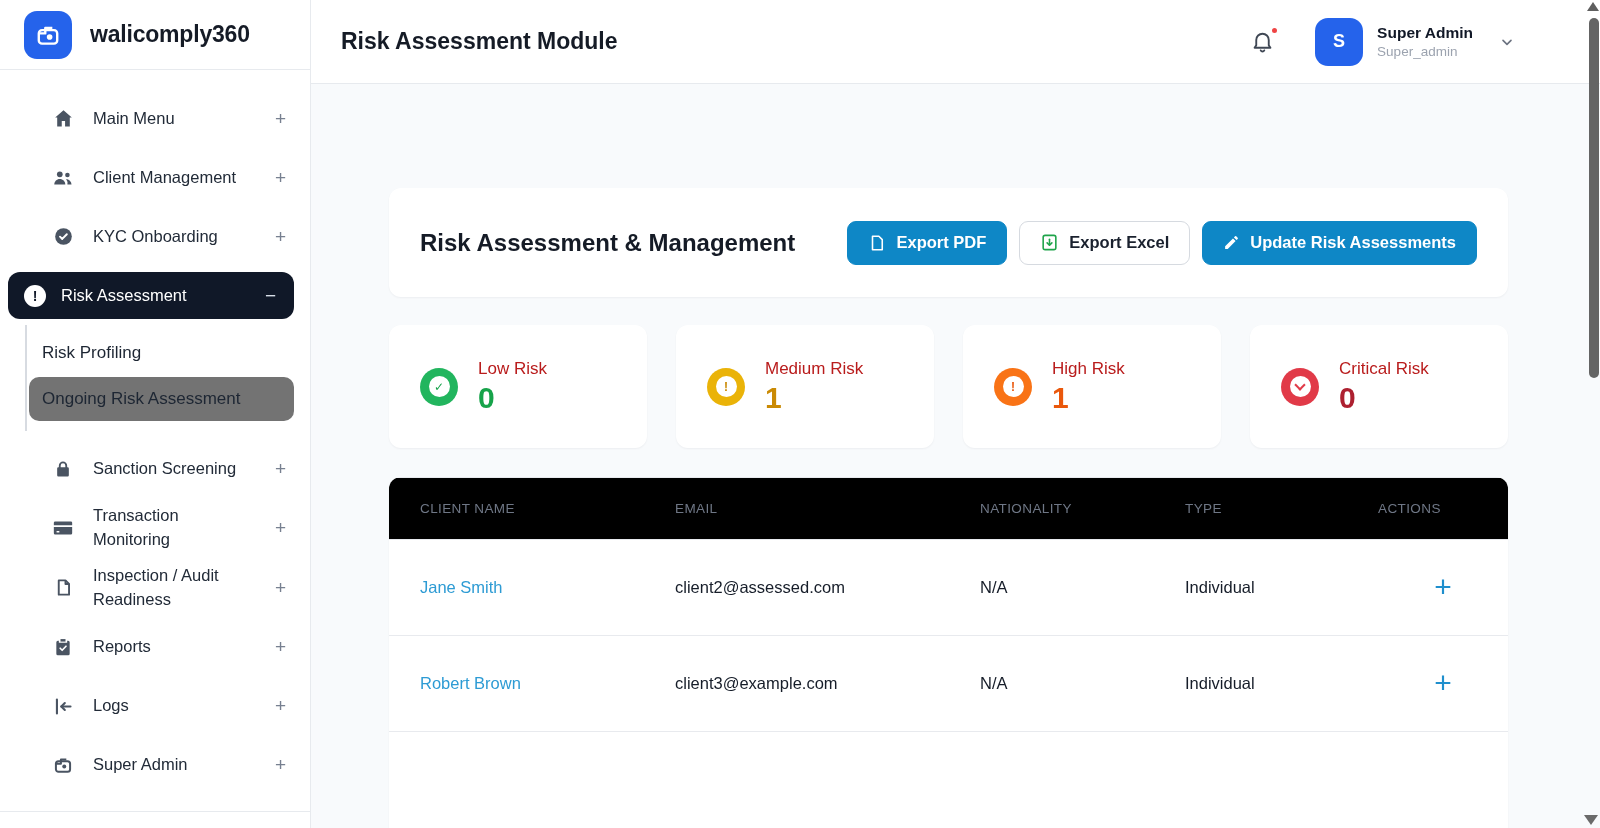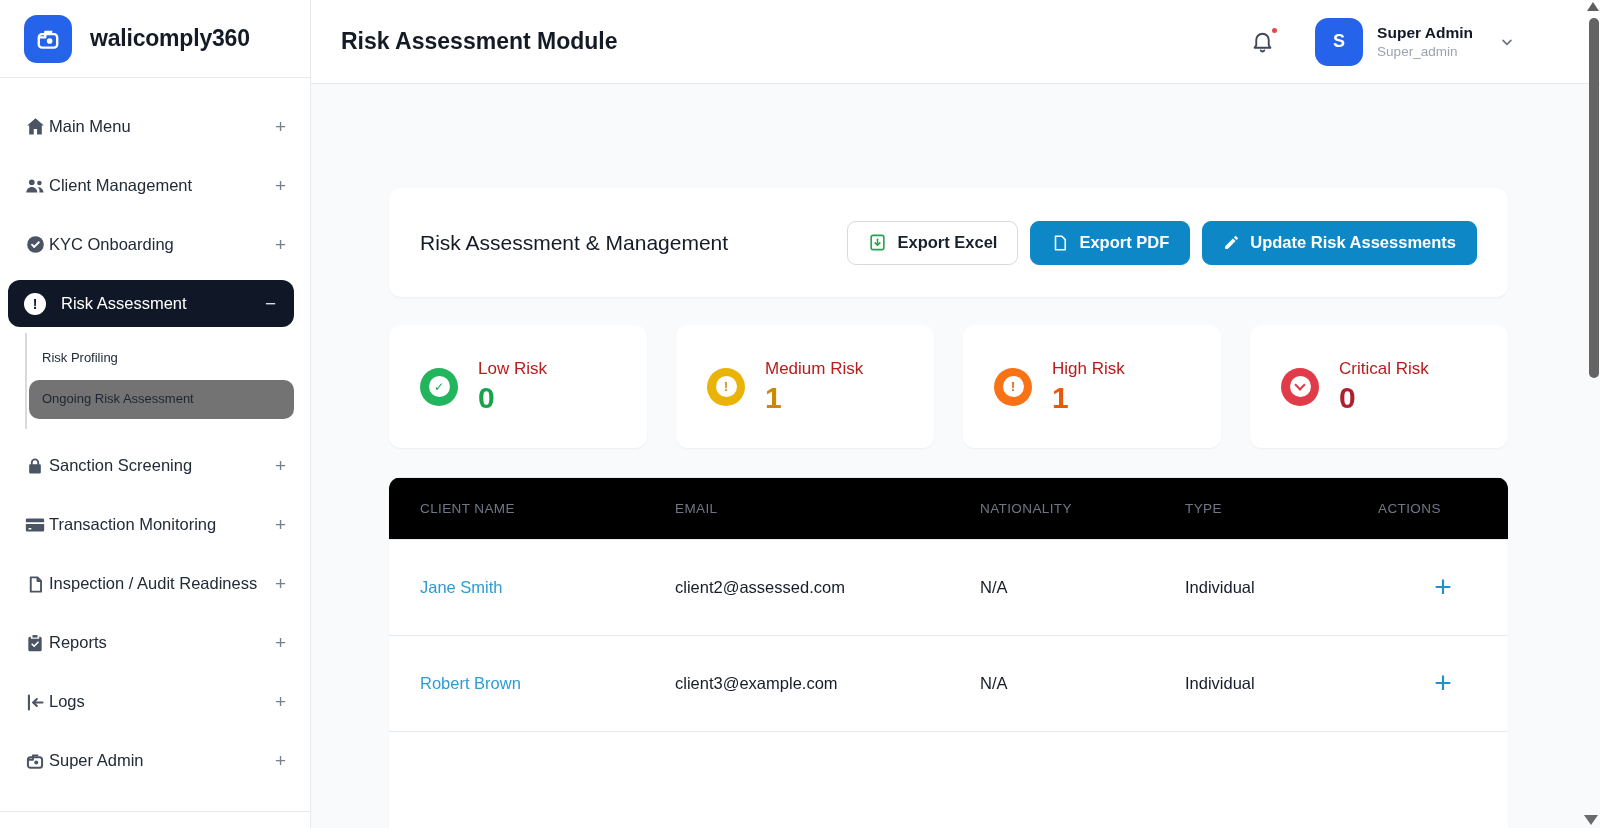--- a/index.html
+++ b/index.html
@@ -15,34 +15,34 @@
   
   .sidebar {
     width: 311px; flex: none; background: #ffffff;
     border-right: 1px solid #e7eaee; position: relative; z-index: 2;
   }
   .sidebar::after {
     content: ""; position: absolute; left: 0; right: 0; bottom: 16px;
     border-top: 1px solid #e7eaee;
   }
   .logo-row {
-    height: 78px; display: flex; align-items: center;
+    height: 70px; display: flex; align-items: center;
     padding: 0 24px; gap: 18px; border-bottom: 1px solid #e7eaee;
   }
   .logo-badge {
     width: 48px; height: 48px; border-radius: 13px; background: #2563eb;
     display: flex; align-items: center; justify-content: center; color: #fff; flex: none;
   }
   .brand-name { font-size: 23px; font-weight: 800; color: #151b26; letter-spacing: -0.2px; }
 
   .nav { list-style: none; padding: 19px 0 0; }
   .nav-item {
     min-height: 59px; display: flex; align-items: center;
-    padding: 6px 24px; gap: 3px; cursor: pointer;
-    font-size: 16.5px; font-weight: 500; color: #222b38;
+    padding: 6px 24px; gap: 19px; cursor: pointer;
+    font-size: 16.5px; font-weight: 500; color: #222b38; margin-left: 28px;
   }
   .nav-icon { width: 22px; height: 22px; flex: none; color: #4a5462; display: flex; align-items: center; justify-content: center; }
   .nav-label { flex: 1; line-height: 1.45; }
   .nav-toggle { color: #778090; font-size: 19px; font-weight: 400; flex: none; }
 
   .nav-item.active {
     background: #101828; color: #ffffff; border-radius: 12px;
     margin: 6px 16px 6px 8px; min-height: 47px; padding: 0 18px 0 16px; gap: 15px;
   }
   .nav-item.active .nav-toggle { color: #d8dee8; }
@@ -50,21 +50,21 @@
     width: 22px; height: 22px; background: #ffffff; border-radius: 50%;
     color: #101828; font-weight: 800; font-size: 14px;
     display: flex; align-items: center; justify-content: center; flex: none;
   }
 
   .submenu {
     margin: 2px 16px 8px 25px; border-left: 2px solid #d7dbe1;
     padding: 4px 0 8px 2px; list-style: none;
   }
   .sub-item {
-    font-size: 13px; color: #1d2633; padding: 11px 13px; margin: 2px 0;
+    font-size: 17px; color: #1d2633; padding: 11px 13px; margin: 2px 0;
     border-radius: 10px; cursor: pointer; line-height: 1.3;
   }
   .sub-item.selected { background: #737373; font-weight: 500; }
 
   
   .main { flex: 1; min-width: 0; display: flex; flex-direction: column; }
   .topbar {
     height: 84px; flex: none; background: #fff; border-bottom: 1px solid #e7eaee;
     display: flex; align-items: center; padding: 0 85px 0 30px;
   }
@@ -85,21 +85,21 @@
   .chevron { margin-left: 26px; color: #6b7280; display: flex; }
 
   .content { flex: 1; background: #f8fafc; padding: 104px 92px 0 78px; overflow: hidden; }
 
   
   .card { background: #fff; border-radius: 12px; box-shadow: 0 1px 2px rgba(16,24,40,.05); }
   .toolbar-card {
     height: 109px; display: flex; align-items: center; justify-content: space-between;
     padding: 0 31px;
   }
-  .section-title { font-size: 21px; font-weight: 400; color: #151b26; }
+  .section-title { font-size: 24px; font-weight: 700; color: #151b26; }
   .btn-group { display: flex; align-items: center; gap: 12px; }
   .btn {
     height: 44px; border-radius: 9px; font-size: 16.5px; font-weight: 600;
     display: inline-flex; align-items: center; gap: 10px; padding: 0 20px;
     cursor: pointer; font-family: inherit;
   }
   .btn-outline { background: #fff; border: 1px solid #d6dae0; color: #1a212e; }
   .btn-blue { background: #0e87c6; border: 1px solid #0e87c6; color: #fff; }
 
   
@@ -309,33 +309,33 @@
             </svg>
         </span>
       </div>
     </header>
 
     <div class="content">
 
       <section class="card toolbar-card">
         <h2 class="section-title">Risk Assessment &amp; Management</h2>
         <div class="btn-group">
+          <button class="btn btn-blue">
+            <svg width="18" height="18" viewBox="0 0 24 24" fill="none" stroke="#ffffff" stroke-width="2.1" stroke-linejoin="round">
+                <path d="M6 3h8.5L19 7.5V21H6z"></path>
+              </svg>
+            <span>Export PDF</span>
+          </button>
           <button class="btn btn-outline">
             <svg width="19" height="19" viewBox="0 0 24 24" fill="none" stroke="#1fa44a" stroke-width="2" stroke-linecap="round" stroke-linejoin="round">
                 <rect x="4" y="3" width="16" height="18" rx="2.5"></rect>
                 <path d="M12 8v7"></path>
                 <path d="M9 12.5l3 3 3-3"></path>
               </svg>
             <span>Export Excel</span>
-          </button>
-          <button class="btn btn-blue">
-            <svg width="18" height="18" viewBox="0 0 24 24" fill="none" stroke="#ffffff" stroke-width="2.1" stroke-linejoin="round">
-                <path d="M6 3h8.5L19 7.5V21H6z"></path>
-              </svg>
-            <span>Export PDF</span>
           </button>
           <button class="btn btn-blue">
             <svg width="17" height="17" viewBox="0 0 24 24" fill="#ffffff">
                 <path d="M3 17.3V21h3.7L17.8 9.9 14.1 6.2 3 17.3zM20.7 7a1.2 1.2 0 000-1.7l-2-2a1.2 1.2 0 00-1.7 0l-1.6 1.6 3.7 3.7L20.7 7z"></path>
               </svg>
             <span>Update Risk Assessments</span>
           </button>
         </div>
       </section>
 

